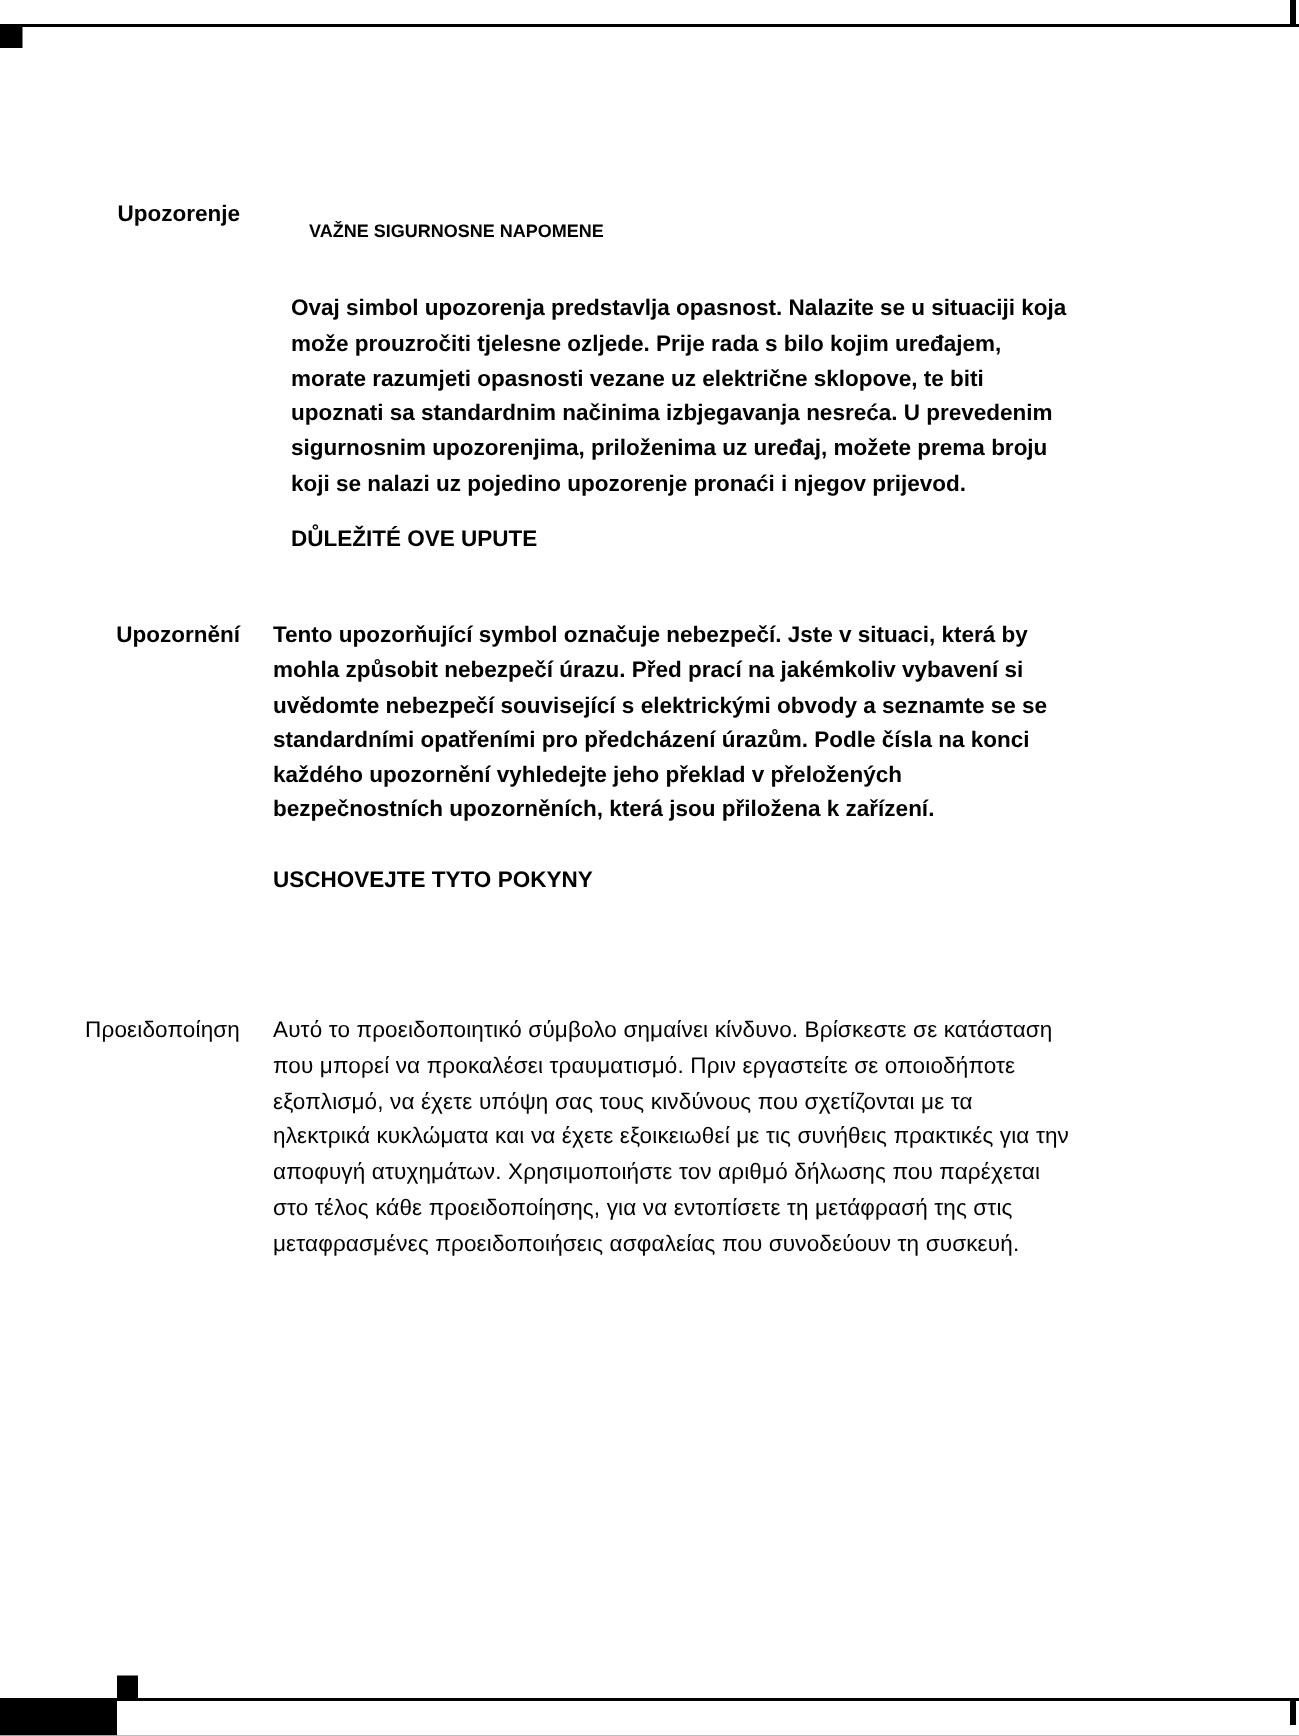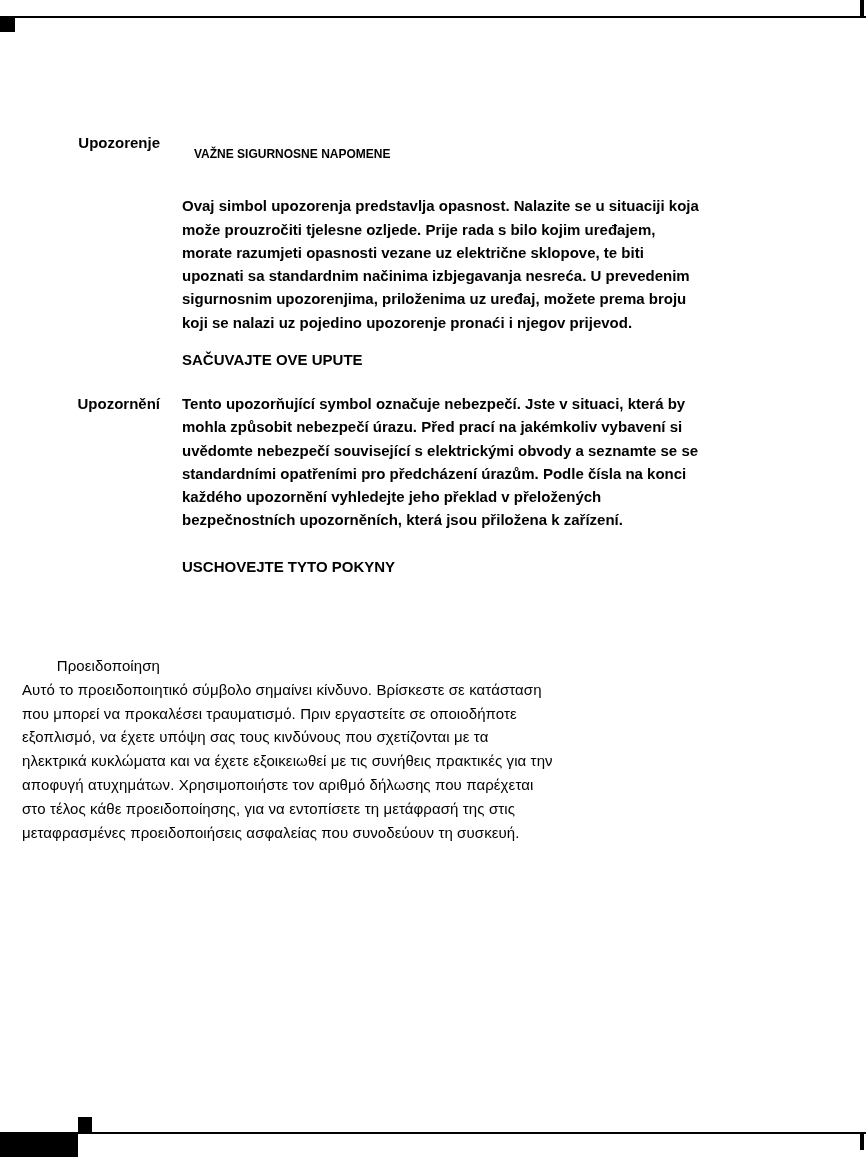--- a/index.html
+++ b/index.html
@@ -27,23 +27,23 @@
   .section {
     position: absolute;
     left: 0;
     width: 866px;
     display: flex;
     align-items: flex-start;
     font-size: 15px;
     line-height: 23.3px;
   }
   .section.bold { font-weight: bold; }
-  .sec-1 { top: 131px; }
-  .sec-2 { top: 392px; }
-  .sec-3 { top: 654px; line-height: 23.8px; letter-spacing: 0.1px; flex-direction: column; }
+  .sec-1 { top: 131px; gap: 12px; }
+  .sec-2 { top: 412px; }
+  .sec-3 { top: 675px; line-height: 23.8px; letter-spacing: 0.1px; }
 
   .label-col {
     flex: none;
     width: 160px;
     text-align: right;
   }
   .body-col {
     margin-left: 22px;
     width: 684px;
   }
@@ -76,21 +76,21 @@
   <div class="section bold sec-1">
     <div class="label-col">Upozorenje</div>
     <div class="body-col">
       <p class="heading">VAŽNE SIGURNOSNE NAPOMENE</p>
       <p class="para">Ovaj simbol upozorenja predstavlja opasnost. Nalazite se u situaciji koja
 može prouzročiti tjelesne ozljede. Prije rada s bilo kojim uređajem,
 morate razumjeti opasnosti vezane uz električne sklopove, te biti
 upoznati sa standardnim načinima izbjegavanja nesreća. U prevedenim
 sigurnosnim upozorenjima, priloženima uz uređaj, možete prema broju
 koji se nalazi uz pojedino upozorenje pronaći i njegov prijevod.</p>
-      <p class="closing">SAČUVAJTE OVE UPUTE</p>
+      <p class="closing">DŮLEŽITÉ OVE UPUTE</p>
     </div>
   </div>
 
   <div class="section bold sec-2">
     <div class="label-col">Upozornění</div>
     <div class="body-col">
       <p class="para">Tento upozorňující symbol označuje nebezpečí. Jste v situaci, která by
 mohla způsobit nebezpečí úrazu. Před prací na jakémkoliv vybavení si
 uvědomte nebezpečí související s elektrickými obvody a seznamte se se
 standardními opatřeními pro předcházení úrazům. Podle čísla na konci

